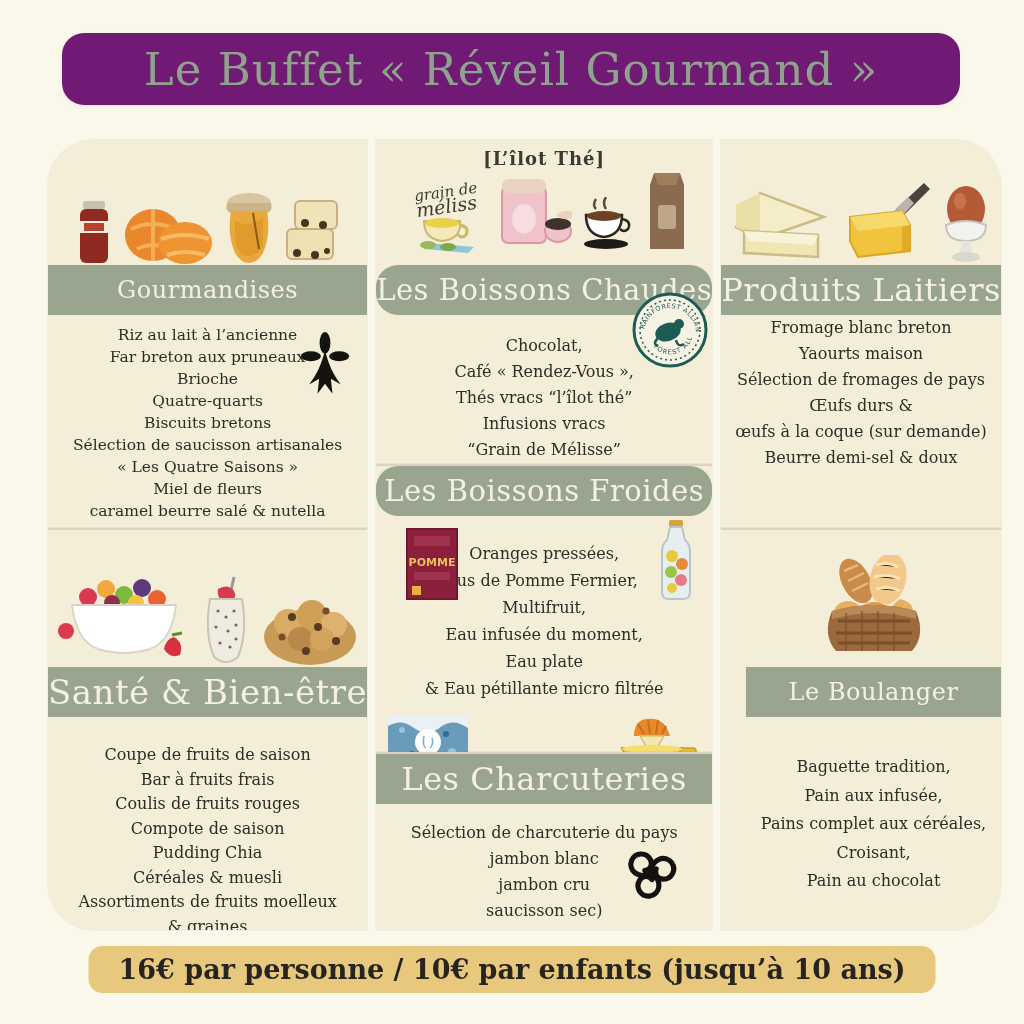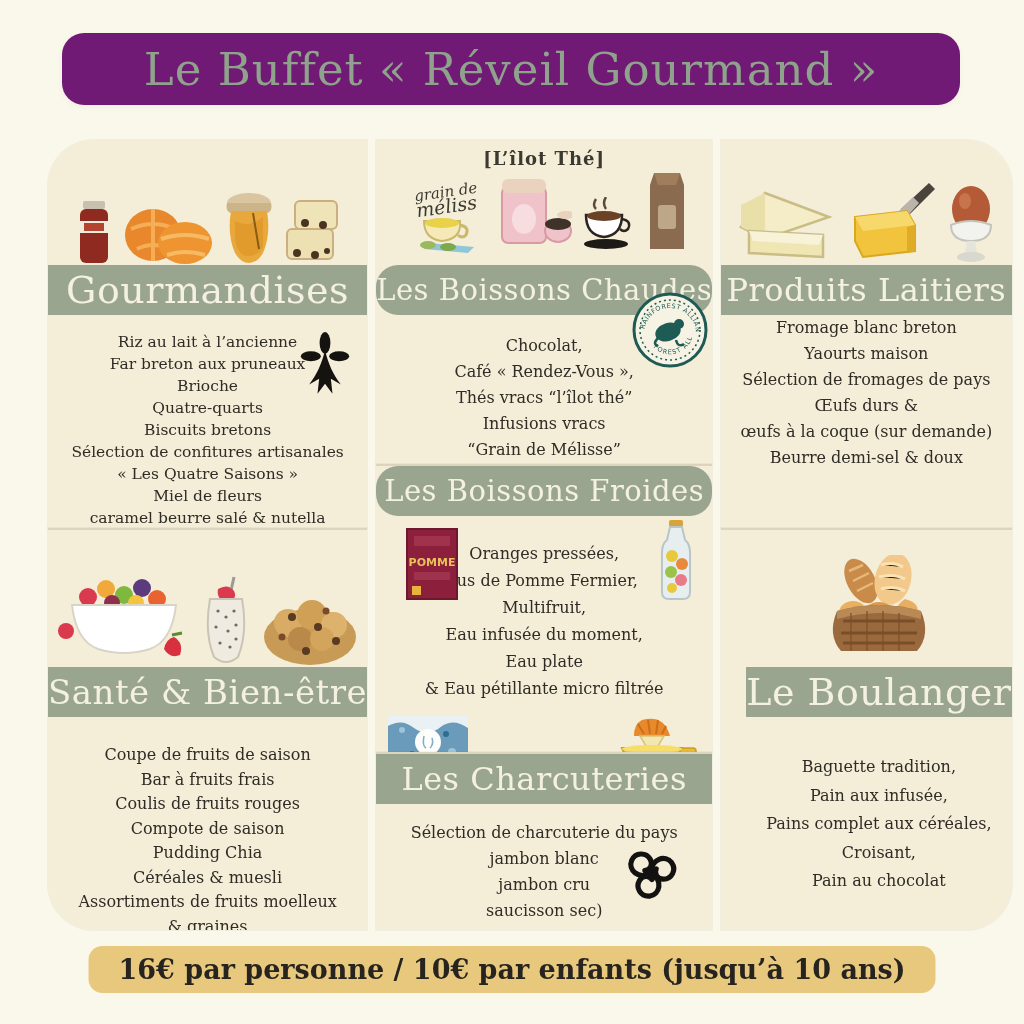--- a/index.html
+++ b/index.html
@@ -32,27 +32,27 @@
   }
   .card.divided{border-top:2px solid #DCD4BC;}
   .round-tl{border-top-left-radius:46px;}
   .round-tr{border-top-right-radius:46px;}
   .round-bl{border-bottom-left-radius:46px;}
   .round-br{border-bottom-right-radius:46px;padding-left:25px;}
   .section-header{
     background:#9AA58F;height:50px;display:flex;align-items:center;justify-content:center;
     color:#F4F1E2;white-space:nowrap;letter-spacing:0.5px;
   }
-  .hdr-36{font-size:38px;} .hdr-34{font-size:34px;} .hdr-33{font-size:32px;}
+  .hdr-36{font-size:24px;} .hdr-34{font-size:34px;} .hdr-33{font-size:32px;}
   .hdr-30{font-size:29px;border-radius:22px;}
   .icon-row{display:flex;align-items:flex-end;justify-content:center;gap:10px;}
   .menu-body{text-align:center;}
   .menu-line{white-space:nowrap;}
   
-  .body-gourmandises{padding-top:16px;font-size:15.5px;}
+  .body-gourmandises{padding-top:9px;font-size:15.5px;}
   .body-gourmandises .menu-line{line-height:22px;}
   .body-chaudes{padding-top:18px;font-size:16px;}
   .body-chaudes .menu-line{line-height:26px;}
   .body-laitiers{font-size:16px;}
   .body-laitiers .menu-line{line-height:26px;}
   .body-sante{padding-top:26px;font-size:16px;}
   .body-sante .menu-line{line-height:24.5px;}
   .body-froides{position:relative;height:236px;padding-top:24px;font-size:16px;}
   .body-froides .menu-line{line-height:27px;}
   .body-boulanger{padding-top:36px;font-size:16px;}
@@ -130,21 +130,21 @@
         </div>
         <div class="section-header hdr-36">
           <span>Gourmandises</span>
         </div>
         <div class="menu-body body-gourmandises">
             <div class="menu-line">Riz au lait à l’ancienne</div>
             <div class="menu-line">Far breton aux pruneaux</div>
             <div class="menu-line">Brioche</div>
             <div class="menu-line">Quatre-quarts</div>
             <div class="menu-line">Biscuits bretons</div>
-            <div class="menu-line">Sélection de confitures artisanales</div>
+            <div class="menu-line">Sélection de saucisson artisanales</div>
             <div class="menu-line">« Les Quatre Saisons »</div>
             <div class="menu-line">Miel de fleurs</div>
             <div class="menu-line">caramel beurre salé &amp; nutella</div>
           </div>
         <div class="ermine-pos">
           <svg width="52" height="70" viewBox="0 0 60 84" fill="#151310">
             <ellipse cx="30" cy="13" rx="6.5" ry="13"></ellipse>
             <ellipse cx="13" cy="29" rx="12" ry="6"></ellipse>
             <ellipse cx="47" cy="29" rx="12" ry="6"></ellipse>
             <path d="M30 22 C26 38 20 52 11 63 L23 56 L21 74 L30 62 L39 74 L37 56 L49 63 C40 52 34 38 30 22 Z"></path>

